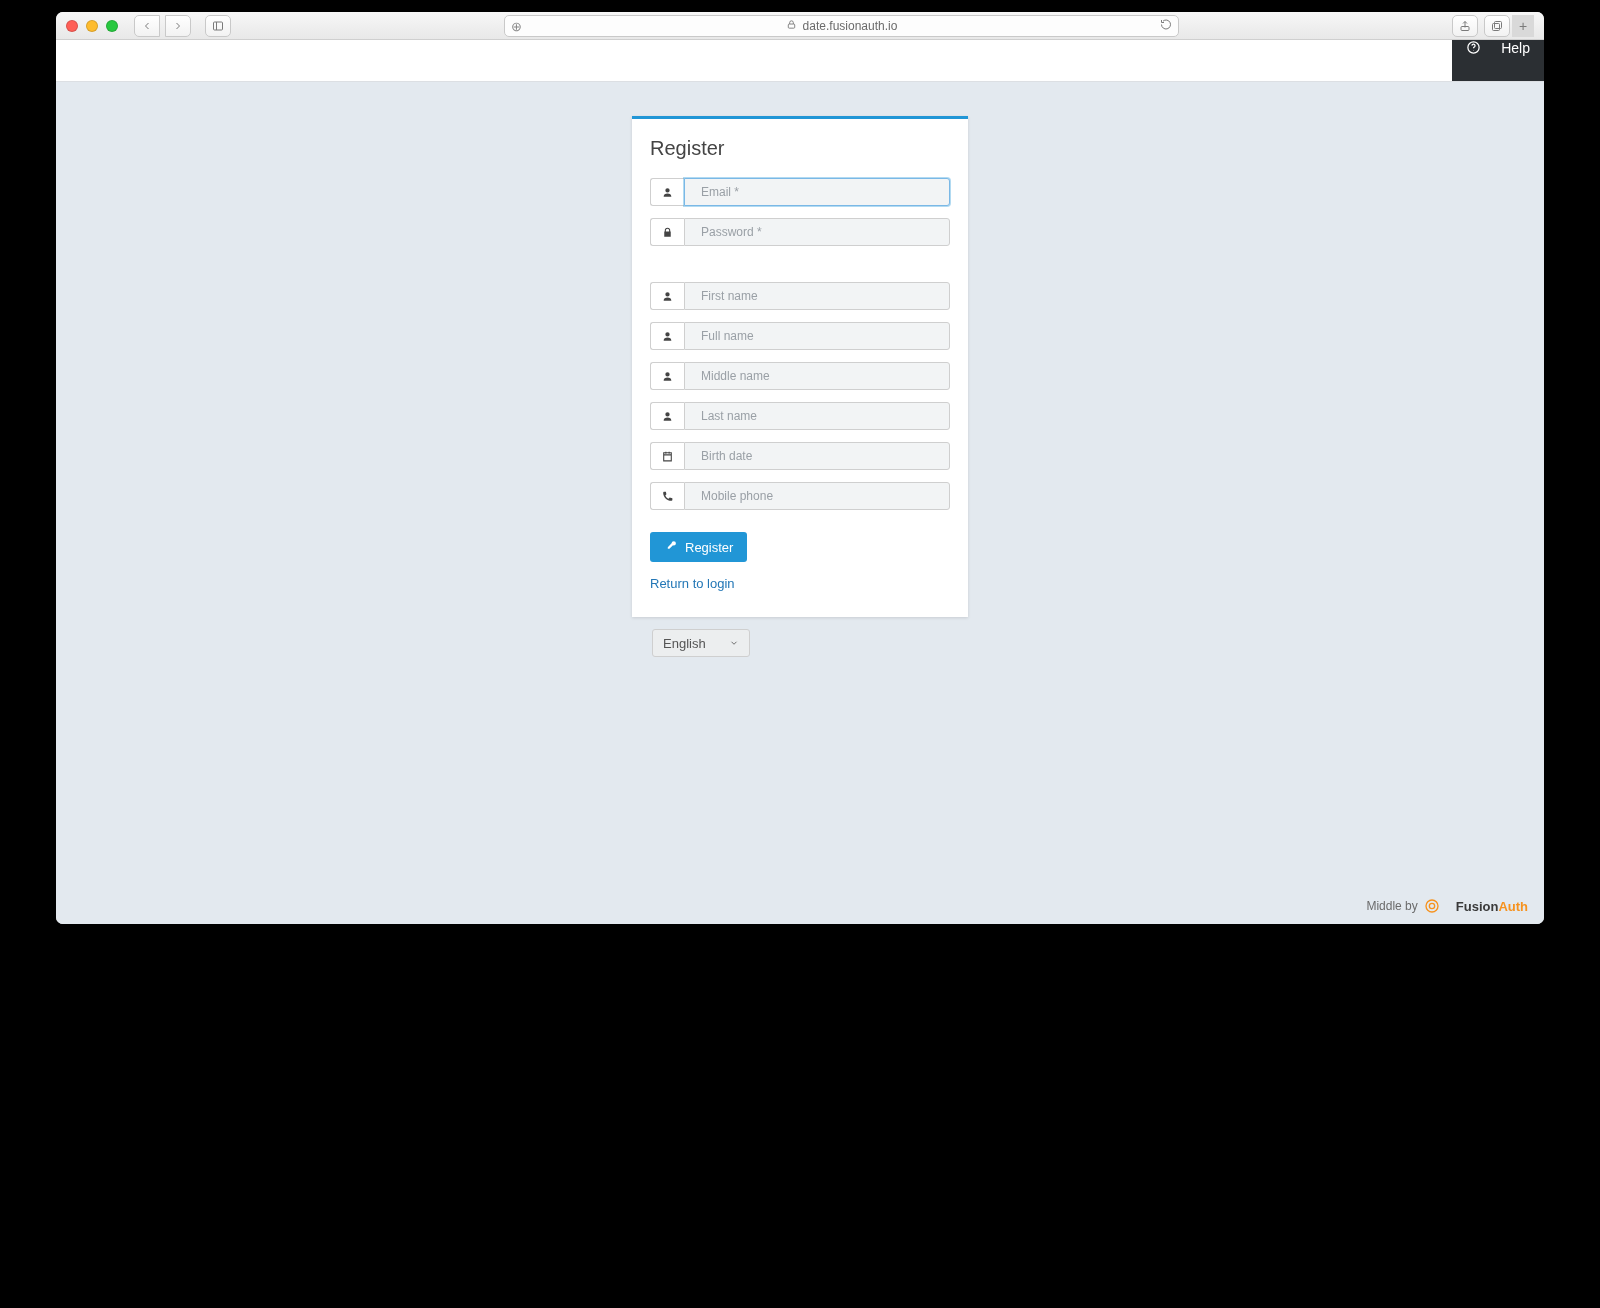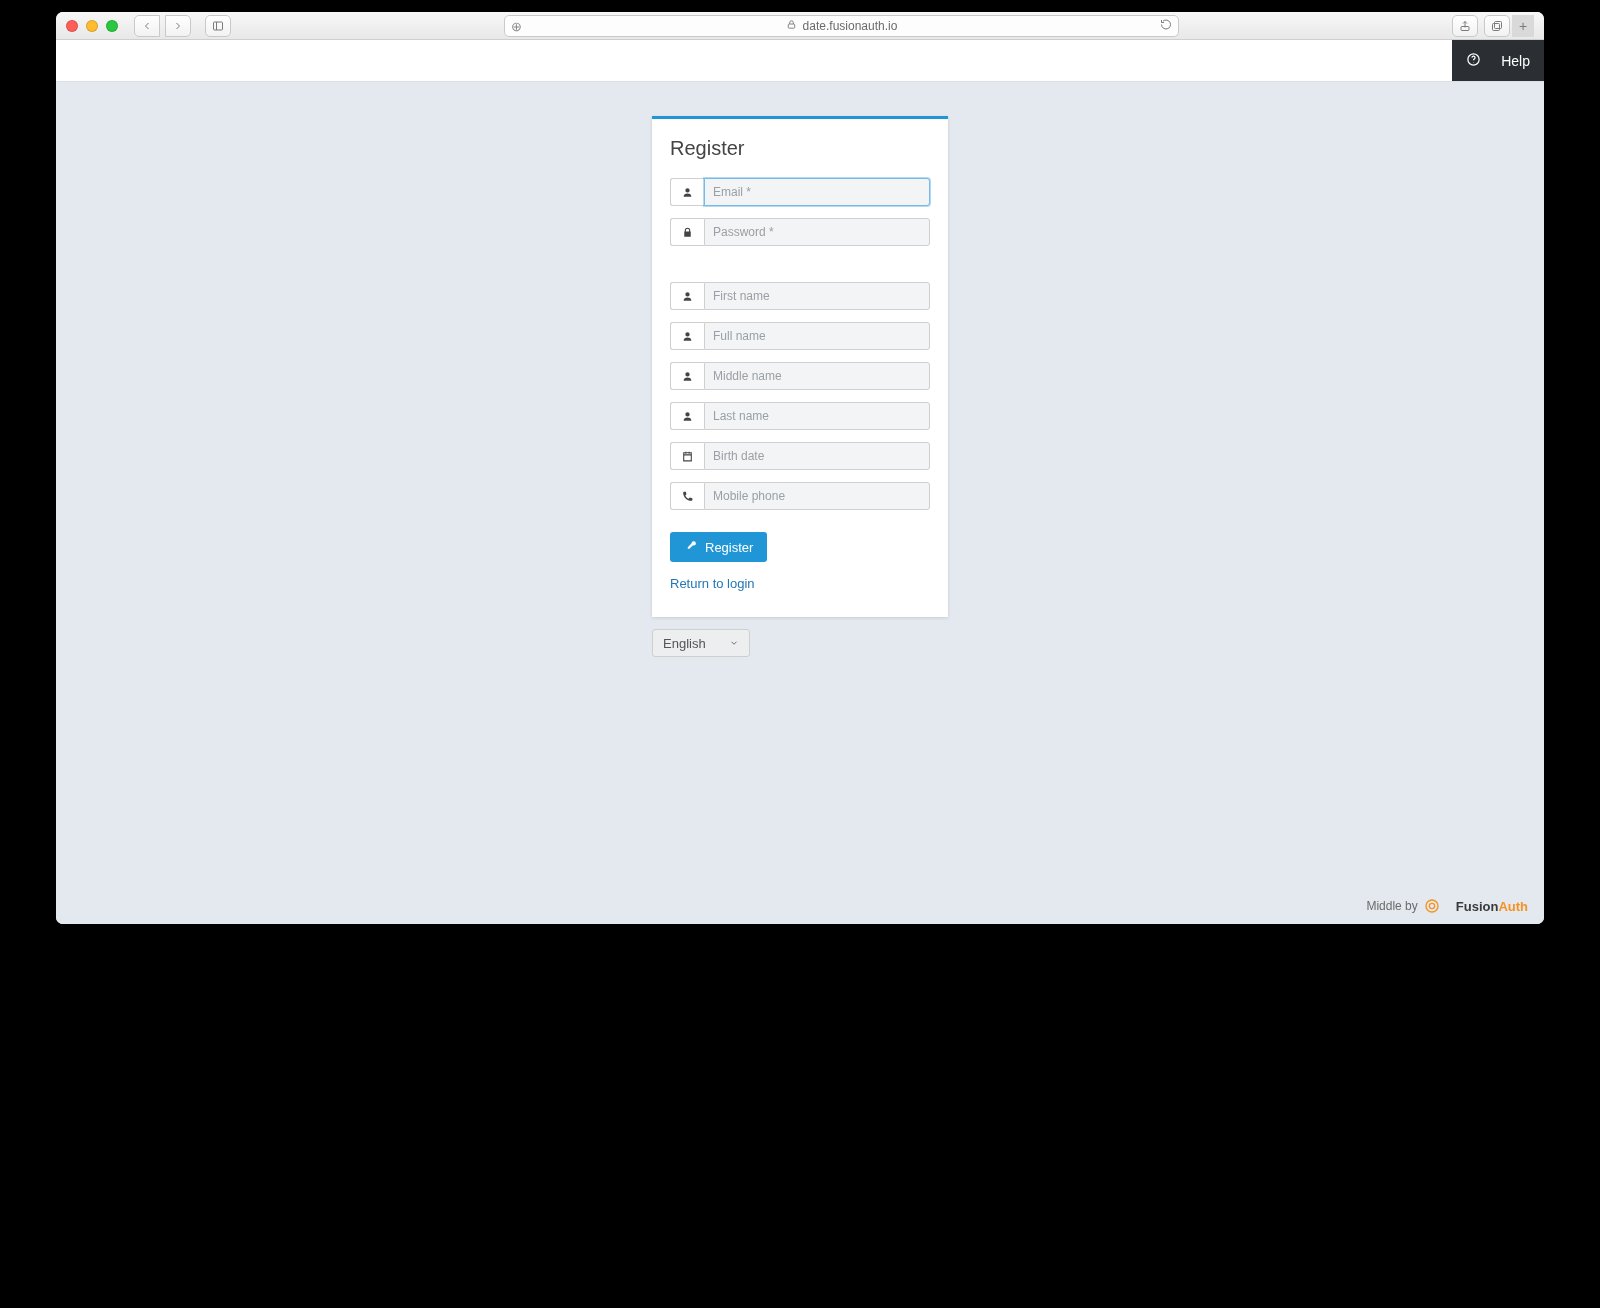--- a/index.html
+++ b/index.html
@@ -88,27 +88,27 @@
     background:#e3e9ef;
     position:relative;
     overflow:hidden;
   }
   .topbar {
     height:42px;background:#fff;border-bottom:1px solid #dcdfe3;
     display:flex;justify-content:flex-end;
   }
   .help-btn {
     background:#2b2f33;color:#fff;
-    display:flex;align-items:center;gap:20px;
+    display:flex;align-items:flex-start;gap:20px;
     padding:0 14px;font-size:14px;
     cursor:pointer;
   }
   .help-btn svg{width:15px;height:15px;stroke:#fff;fill:none;stroke-width:2}
   .card {
-    width: 296px;
+    width: 336px;
     margin: 34px auto 0 auto;
     background:#fff;
     border-top:3px solid #2196d6;
     box-shadow:0 1px 3px rgba(0,0,0,.12);
     padding: 18px 18px 26px 18px;
   }
   .card h1{
     font-size:20px;font-weight:400;color:#444;margin-bottom:18px;
   }
   .field{
@@ -116,21 +116,21 @@
   }
   .field:last-child{margin-bottom:0}
   .addon{
     width:34px;border:1px solid #cfcfcf;border-right:none;
     border-radius:3px 0 0 3px;background:#fff;
     display:flex;align-items:center;justify-content:center;
   }
   .addon svg{width:13px;height:13px;fill:#444}
   .field input{
     flex:1;height:28px;border:1px solid #cfcfcf;border-radius:0 3px 3px 0;
-    background:#f2f4f5;padding:0 8px;font-size:12px;color:#701a75;outline:none;
+    background:#f2f4f5;padding:0 16px;font-size:12px;color:#701a75;outline:none;
   }
   .field input::placeholder{color:#9aa0a6}
   .field.focused input{border-color:#7ab8e6;box-shadow:0 0 0 1px rgba(33,150,214,.35)}
   .section-gap{height:24px}
   .actions{margin-top:22px}
   .btn-primary{
     background:#2196d6;color:#fff;border:none;border-radius:3px;
     height:30px;padding:0 14px;font-size:13px;display:inline-flex;
     align-items:center;gap:8px;cursor:pointer;
   }

